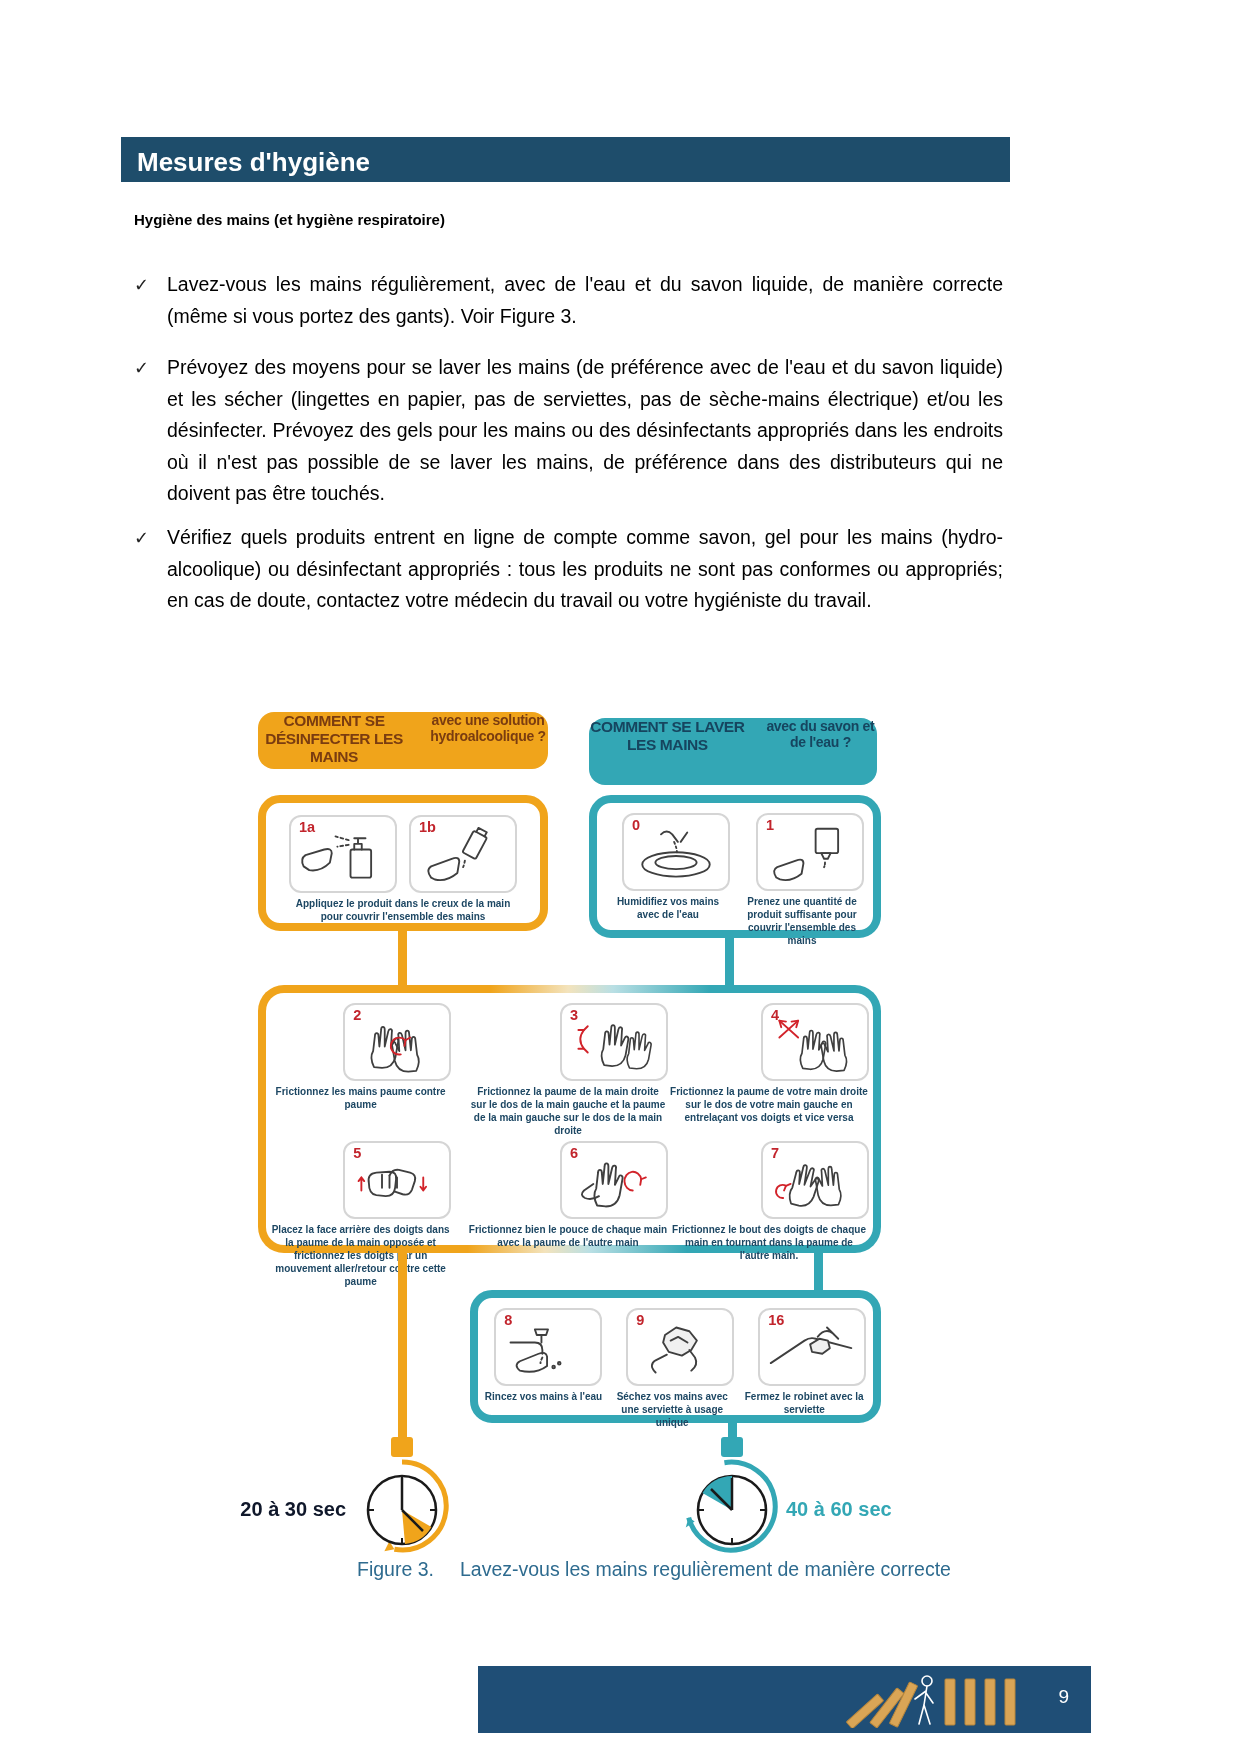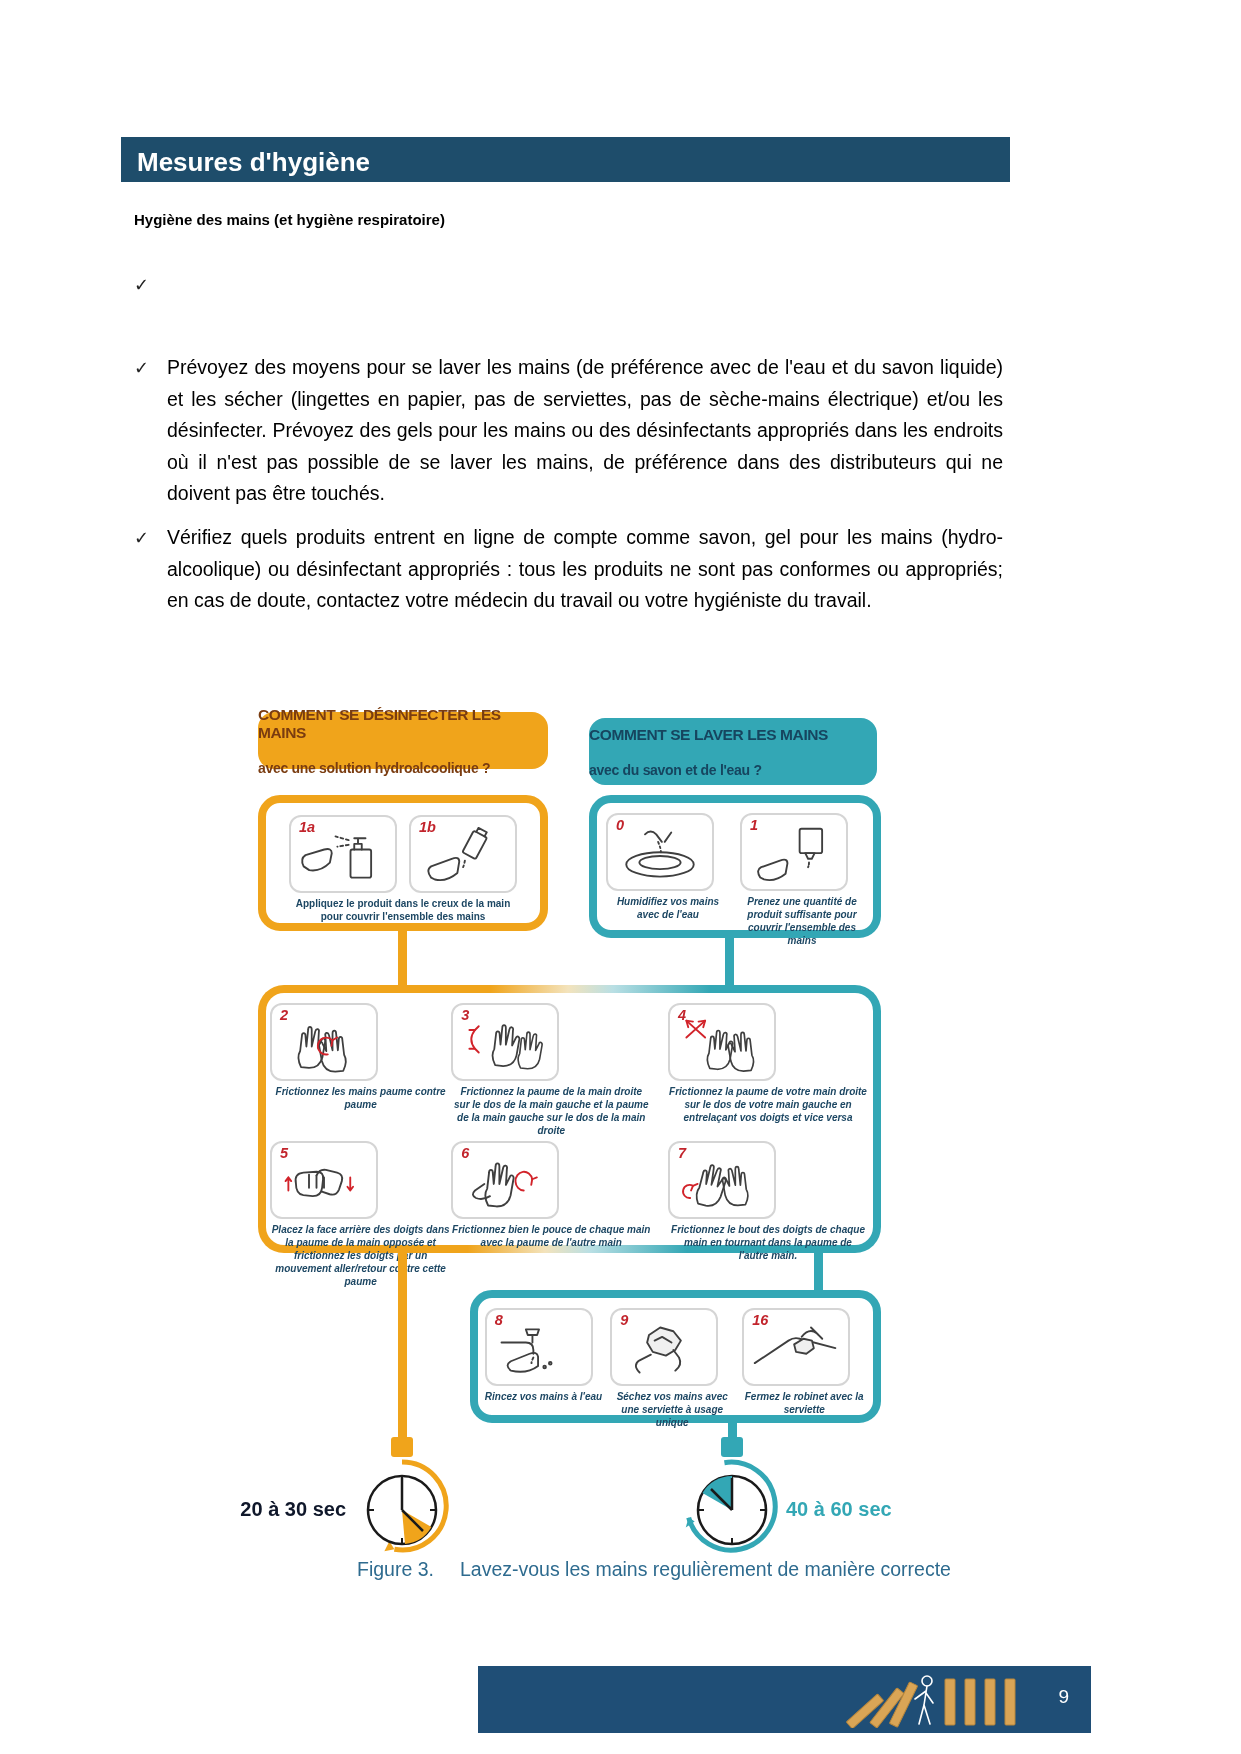--- a/index.html
+++ b/index.html
@@ -15,41 +15,41 @@
   .section-heading{position:absolute;left:134px;top:211px;margin:0;font-size:15px;font-weight:bold;color:#000;}
 
   .bullet{position:absolute;left:134px;width:869px;box-sizing:border-box;padding-left:33px;
         font-size:19.5px;line-height:31.5px;color:#000;text-align:justify;}
   .bullet .check{position:absolute;left:0;top:1px;font-size:18px;color:#222;}
   .b1{top:269px;} .b2{top:352px;} .b3{top:522px;}
 
   
   .figure{position:absolute;left:258px;top:700px;width:624px;height:880px;}
 
-  .pill{position:absolute;border-radius:16px;text-align:left;display:flex;flex-direction:column;
+  .pill{position:absolute;border-radius:16px;text-align:center;display:flex;
         justify-content:center;gap:18px;}
   .pill .l1{font-weight:bold;font-size:15.5px;letter-spacing:-0.4px;}
   .pill .l2{font-weight:bold;font-size:14px;letter-spacing:-0.3px;}
   .pill-yellow{left:0;top:12px;width:290px;height:57px;background:#f0a41b;color:#7a3c10;}
   .pill-teal{left:331px;top:18px;width:288px;height:67px;background:#33a7b5;color:#16455f;}
 
   .panel{position:absolute;background:#fff;border-radius:22px;box-sizing:border-box;}
   .panel-disinfect{left:0;top:95px;width:290px;height:136px;border:8px solid #f0a41b;
         display:flex;flex-direction:column;align-items:center;}
   .panel-washtop{left:331px;top:95px;width:292px;height:143px;border:8px solid #33a7b5;
         display:flex;justify-content:center;gap:10px;padding-top:6px;}
   .panel-shared{left:0;top:285px;width:623px;height:268px;border-radius:26px;padding:8px;
         background:linear-gradient(95deg,#f0a41b 0%,#f0a41b 36%,#f3e3bc 48%,#b9dfe4 55%,#33a7b5 70%,#33a7b5 100%);}
   .panel-shared-inner{background:#fff;width:100%;height:100%;border-radius:18px;box-sizing:border-box;
         display:grid;grid-template-columns:0.92fr 1.1fr 1.02fr;padding:6px 4px;}
   .panel-rinse{left:212px;top:590px;width:411px;height:133px;border:8px solid #33a7b5;
         display:flex;justify-content:center;gap:8px;padding-top:6px;}
 
   .steps-row{display:flex;gap:12px;padding-top:8px;}
-  .step-col{display:flex;flex-direction:column;align-items:flex-start;padding-top:4px;font-style:italic;}
+  .step-col{display:flex;flex-direction:column;align-items:flex-end;padding-top:4px;}
   .step-card{width:104px;height:74px;background:#fff;border:2px solid #d5d5d5;border-radius:12px;
         position:relative;flex:none;}
   .step-num{position:absolute;top:2px;left:8px;color:#c2242c;font-weight:bold;font-size:14.5px;}
   .step-art{position:absolute;left:0;right:0;top:6px;bottom:0;display:flex;align-items:center;justify-content:center;}
   .step-art svg *{stroke:#3f3f3f;fill:none;stroke-width:2;stroke-linecap:round;stroke-linejoin:round;}
   .step-art svg .red *{stroke:#d2232a;}
   .step-caption{color:#1d4763;font-weight:bold;font-size:10px;line-height:1.3;text-align:center;
         margin-top:4px;max-width:200px;}
   .panel-disinfect .step-caption{max-width:230px;}
   .panel-washtop .step-caption, .panel-rinse .step-caption{max-width:124px;}
@@ -85,20 +85,21 @@
 
 
   <div class="banner">
     <span>Mesures d'hygiène</span>
   </div>
 
   <h2 class="section-heading">Hygiène des mains (et hygiène respiratoire)</h2>
 
   <div class="bullet b1">
     <span class="check">✓</span>
+    <span>Lavez-vous les mains régulièrement, avec de l'eau et du savon liquide, de manière correcte (même si vous portez des gants). Voir Figure 3.</span>
   </div>
   <div class="bullet b2">
     <span class="check">✓</span>
     <span>Prévoyez des moyens pour se laver les mains (de préférence avec de l'eau et du savon liquide) et les sécher (lingettes en papier, pas de serviettes, pas de sèche-mains électrique) et/ou les désinfecter. Prévoyez des gels pour les mains ou des désinfectants appropriés dans les endroits où il n'est pas possible de se laver les mains, de préférence dans des distributeurs qui ne doivent pas être touchés.</span>
   </div>
   <div class="bullet b3">
     <span class="check">✓</span>
     <span>Vérifiez quels produits entrent en ligne de compte comme savon, gel pour les mains (hydro-alcoolique) ou désinfectant appropriés : tous les produits ne sont pas conformes ou appropriés; en cas de doute, contactez votre médecin du travail ou votre hygiéniste du travail.</span>
   </div>
 

